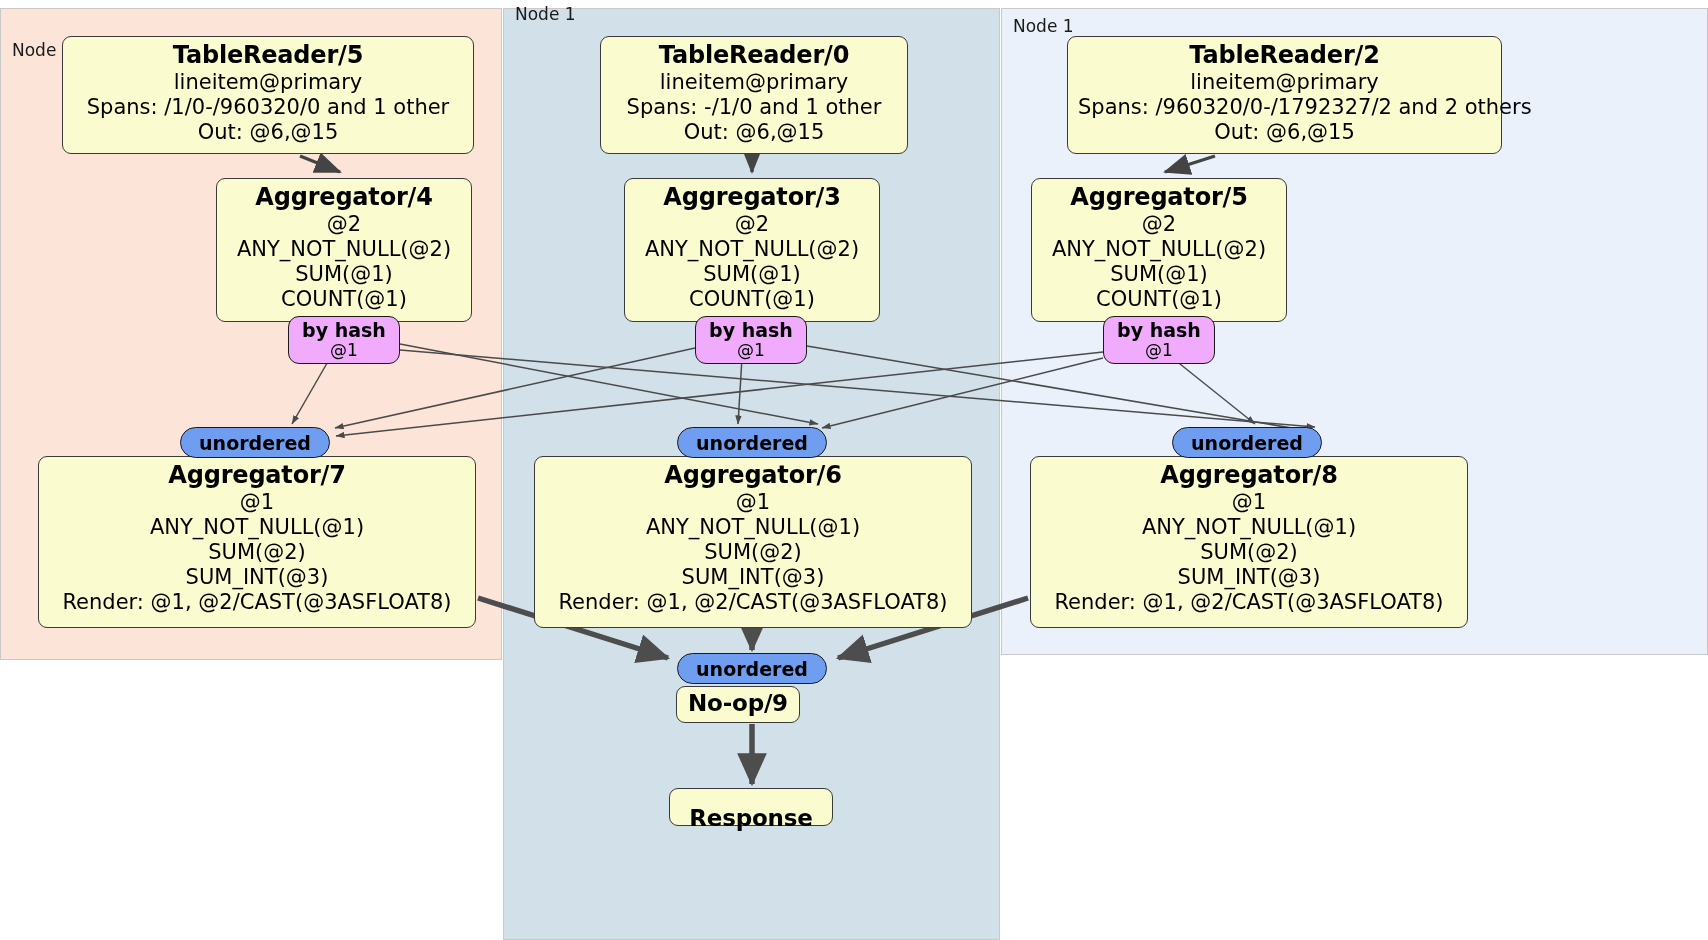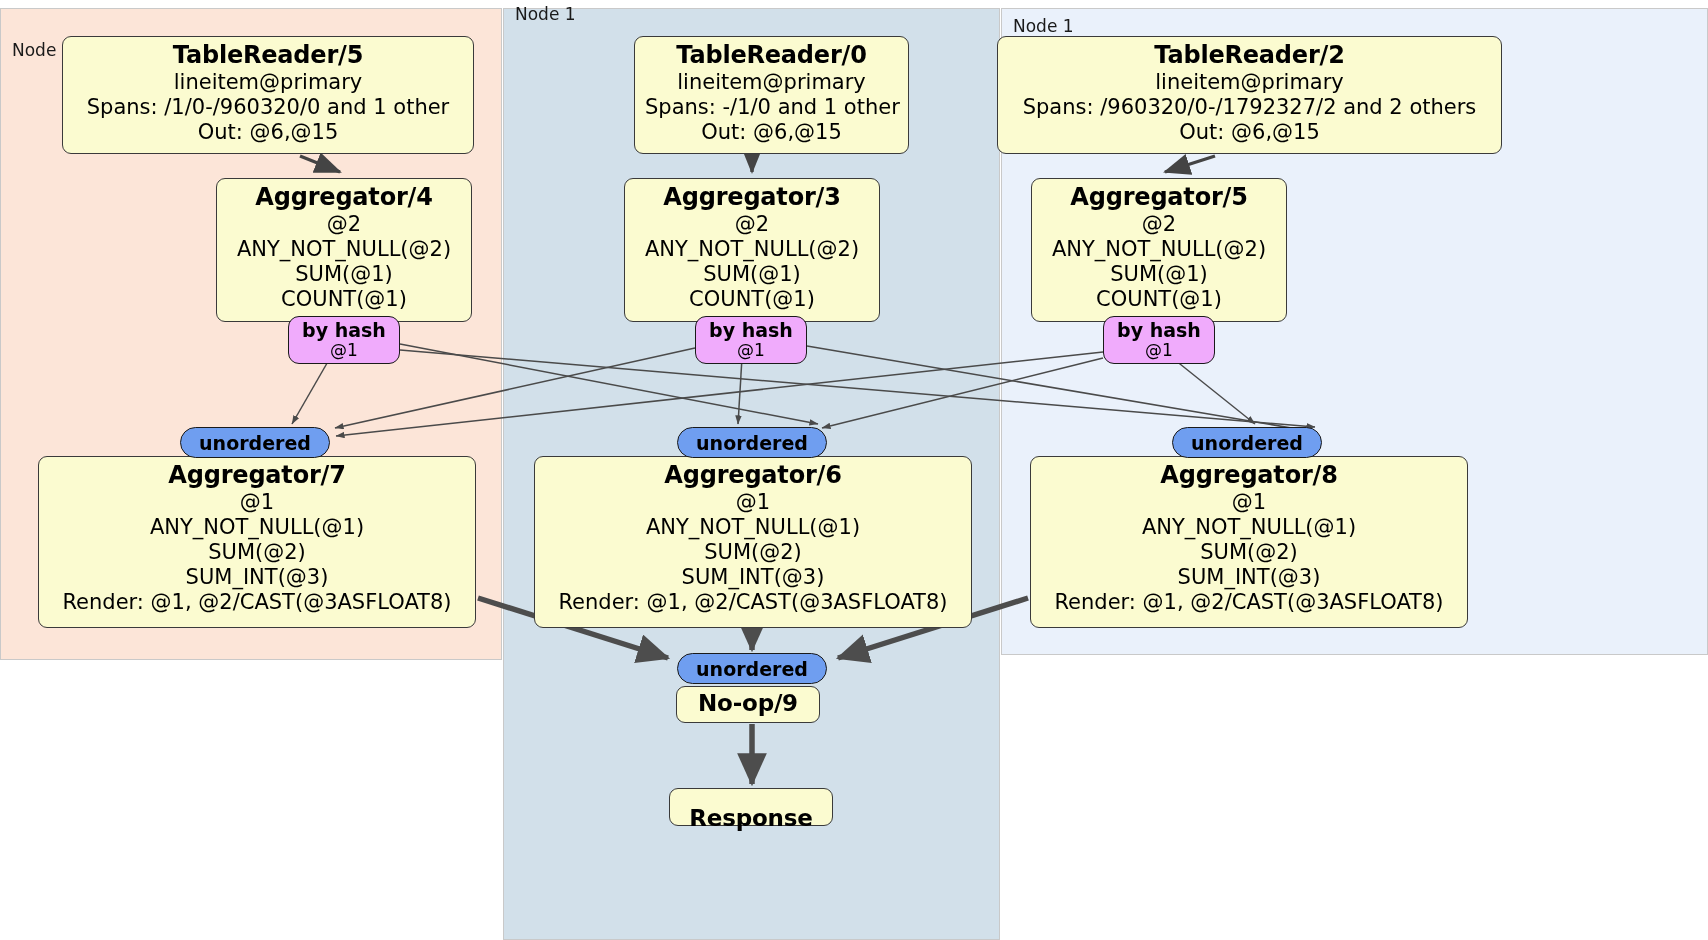--- a/index.html
+++ b/index.html
@@ -86,28 +86,28 @@
     </g>
   </svg>
 
   <div class="box" style="left:62px;top:36px;width:412px;height:118px;">
     <div class="ttl">TableReader/5</div>
     <div class="ln">lineitem@primary</div>
     <div class="ln">Spans: /1/0-/960320/0 and 1 other</div>
     <div class="ln">Out: @6,@15</div>
   </div>
 
-  <div class="box" style="left:634px;top:36px;width:275px;height:118px;">
+  <div class="box" style="left:600px;top:36px;width:308px;height:118px;">
     <div class="ttl">TableReader/0</div>
     <div class="ln">lineitem@primary</div>
     <div class="ln">Spans: -/1/0 and 1 other</div>
     <div class="ln">Out: @6,@15</div>
   </div>
 
-  <div class="box" style="left:997px;top:36px;width:505px;height:118px;">
+  <div class="box" style="left:1067px;top:36px;width:435px;height:118px;">
     <div class="ttl">TableReader/2</div>
     <div class="ln">lineitem@primary</div>
     <div class="ln">Spans: /960320/0-/1792327/2 and 2 others</div>
     <div class="ln">Out: @6,@15</div>
   </div>
 
   <div class="box" style="left:216px;top:178px;width:256px;height:144px;">
     <div class="ttl">Aggregator/4</div>
     <div class="ln">@2</div>
     <div class="ln">ANY_NOT_NULL(@2)</div>
@@ -151,21 +151,21 @@
 
   <div class="box" style="left:1030px;top:456px;width:438px;height:172px;">
     <div class="ttl">Aggregator/8</div>
     <div class="ln">@1</div>
     <div class="ln">ANY_NOT_NULL(@1)</div>
     <div class="ln">SUM(@2)</div>
     <div class="ln">SUM_INT(@3)</div>
     <div class="ln">Render: @1, @2/CAST(@3ASFLOAT8)</div>
   </div>
 
-  <div class="box small" style="left:676px;top:686px;width:144px;height:37px;padding-top:3px;">
+  <div class="box small" style="left:676px;top:686px;width:124px;height:37px;padding-top:3px;">
     <div class="ttl">No-op/9</div>
   </div>
 
   <div class="box small" style="left:669px;top:788px;width:164px;height:38px;padding-top:16px;">
     <div class="ttl">Response</div>
   </div>
 
   <div class="pill pill-hash" style="left:288px;top:316px;width:112px;height:48px;">
     <div class="h1">by hash</div>
     <div class="h2">@1</div>

